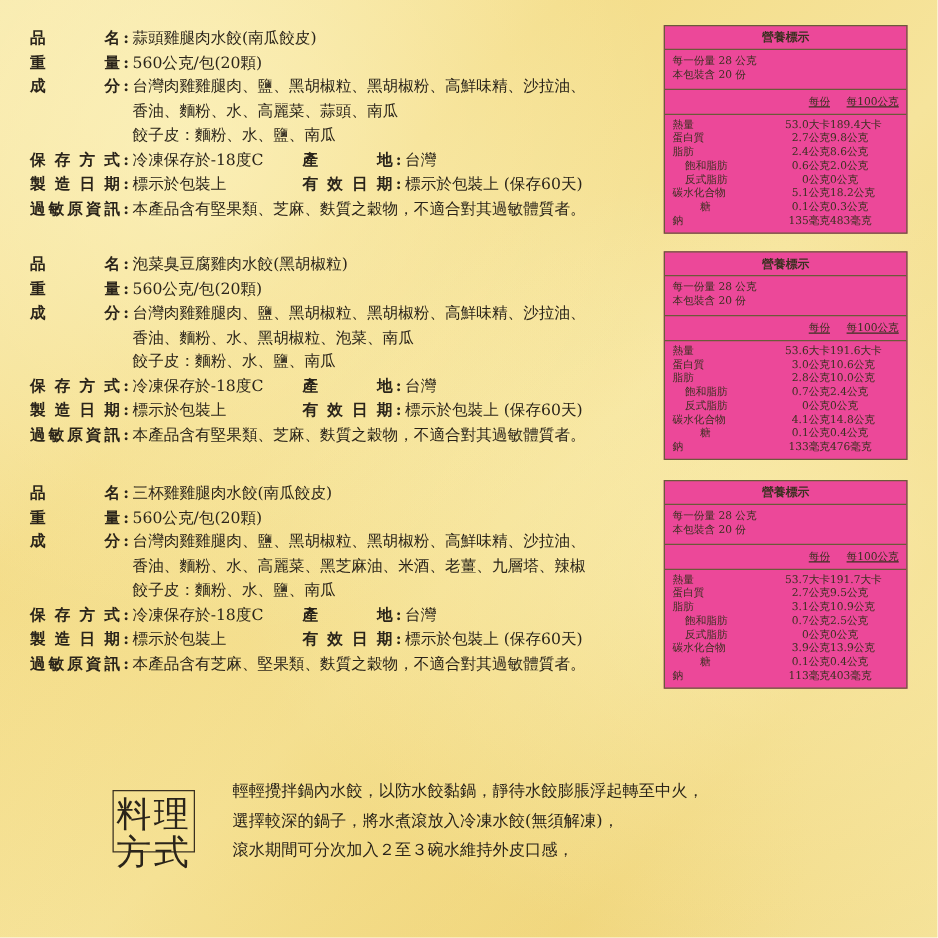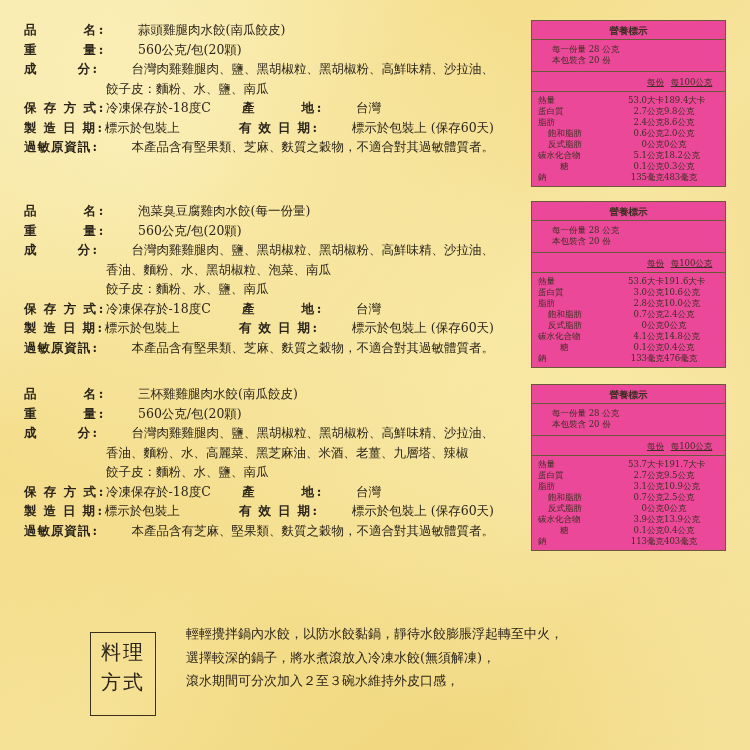--- a/index.html
+++ b/index.html
@@ -11,44 +11,44 @@
       radial-gradient(ellipse at 20% 15%, rgba(255,250,210,0.55), rgba(255,250,210,0) 45%),
       radial-gradient(ellipse at 85% 60%, rgba(255,248,200,0.45), rgba(255,248,200,0) 50%),
       radial-gradient(ellipse at 40% 85%, rgba(240,210,110,0.35), rgba(240,210,110,0) 55%),
       linear-gradient(135deg, #f7e7a6 0%, #f4dd8a 30%, #f6e49c 55%, #f1d882 80%, #f5e298 100%);
   }
   .product { position:absolute; left:24px; width:470px; font-size:12.5px; line-height:19.5px; }
   .row { display:flex; white-space:nowrap; }
   .lbl { width:72px; display:flex; justify-content:space-between; font-weight:bold; }
   .lbl span { display:inline-block; }
   .colon { width:10px; text-align:center; font-weight:bold; }
-  .val { flex:1;margin-left:32px; }
+  .val { flex:1; }
   .indent { padding-left:82px; }
 
   .nut {
     position:absolute; left:531px; width:193px;
     border:1.5px solid #6b5a3a; background:#ec4899;
     font-size:8.5px; line-height:11px; color:#3a3020;
   }
   .nut .title { text-align:center; font-size:9.5px; padding:4px 0 3px; border-bottom:1.5px solid #6b5a3a; font-weight:bold; }
-  .nut .serv { padding:4px 20px 5px; border-bottom:1.5px solid #6b5a3a; }
+  .nut .serv { padding:4px 6px 5px; border-bottom:1.5px solid #6b5a3a; }
   .nut .hdr { display:flex; justify-content:flex-end; padding:5px 6px 3px; border-bottom:1.5px solid #6b5a3a;text-decoration:underline; }
   .nut .hdr span { display:inline-block; text-align:right; }
-  .nut .hdr .c1 { width:50px; } .nut .hdr .c2 { width:55px;text-align:center; }
+  .nut .hdr .c1 { width:50px; } .nut .hdr .c2 { width:55px; }
   .nut .body { padding:3px 6px 3px; }
   .nut .nrow { display:flex; }
   .nut .nrow .n { flex:1; }
   .nut .nrow .n.sub { padding-left:10px; }
   .nut .nrow .n.sub2 { padding-left:22px; }
   .nut .nrow .v1 { width:60px; text-align:right; }
   .nut .nrow .v2 { width:55px; text-align:left; }
 
   .cook-box {
-    position:absolute; left:90px; top:632px; width:66px; height:84px;
-    border:1.5px solid #3a3020; font-size:20px; line-height:30px;
+    position:absolute; left:90px; top:632px; width:66px; height:50px;
+    border:1.5px solid #3a3020; font-size:28px; line-height:30px;
     text-align:center; padding-top:4px; box-sizing:border-box; letter-spacing:2px;
   }
   .cook-text { position:absolute; left:186px; top:622px; font-size:13px; line-height:23.5px; white-space:nowrap; }
 </style>
 </head>
 <body>
 
 <div id="products">
     <div class="product" style="top: 20px;">
     <div class="row">
@@ -68,20 +68,21 @@
       <span class="val">560公克/包(20顆)</span>
     </div>
     <div class="row">
       <span class="lbl" style="width:72px">
           <span>成</span>
           <span>分</span>
         </span>
         <span class="colon">:</span>
       <span class="val">台灣肉雞雞腿肉、鹽、黑胡椒粒、黑胡椒粉、高鮮味精、沙拉油、</span>
     </div>
+    <div class="row indent">香油、麵粉、水、高麗菜、蒜頭、南瓜</div>
     <div class="row indent">餃子皮：麵粉、水、鹽、南瓜</div>
     <div class="row">
       <span class="lbl" style="width:72px">
           <span>保</span>
           <span>存</span>
           <span>方</span>
           <span>式</span>
         </span>
         <span class="colon">:</span>
       <span class="left" style="width:136px">冷凍保存於-18度C</span>
@@ -175,21 +176,21 @@
     </div>
       </div>
     </div>
     <div class="product" style="top: 201px;">
     <div class="row">
       <span class="lbl" style="width:72px">
           <span>品</span>
           <span>名</span>
         </span>
         <span class="colon">:</span>
-      <span class="val">泡菜臭豆腐雞肉水餃(每一份量)</span>
+      <span class="val">泡菜臭豆腐雞肉水餃(黑胡椒粒)</span>
     </div>
     <div class="row">
       <span class="lbl" style="width:72px">
           <span>重</span>
           <span>量</span>
         </span>
         <span class="colon">:</span>
       <span class="val">560公克/包(20顆)</span>
     </div>
     <div class="row">

